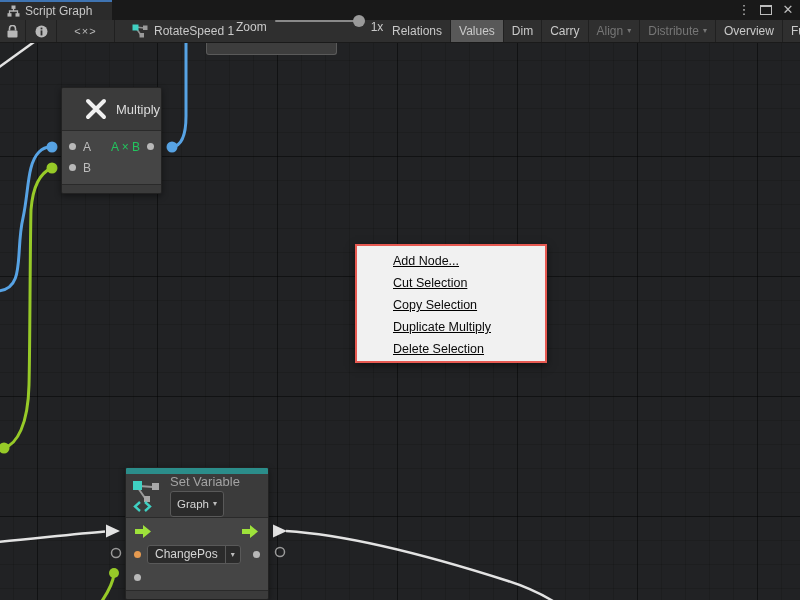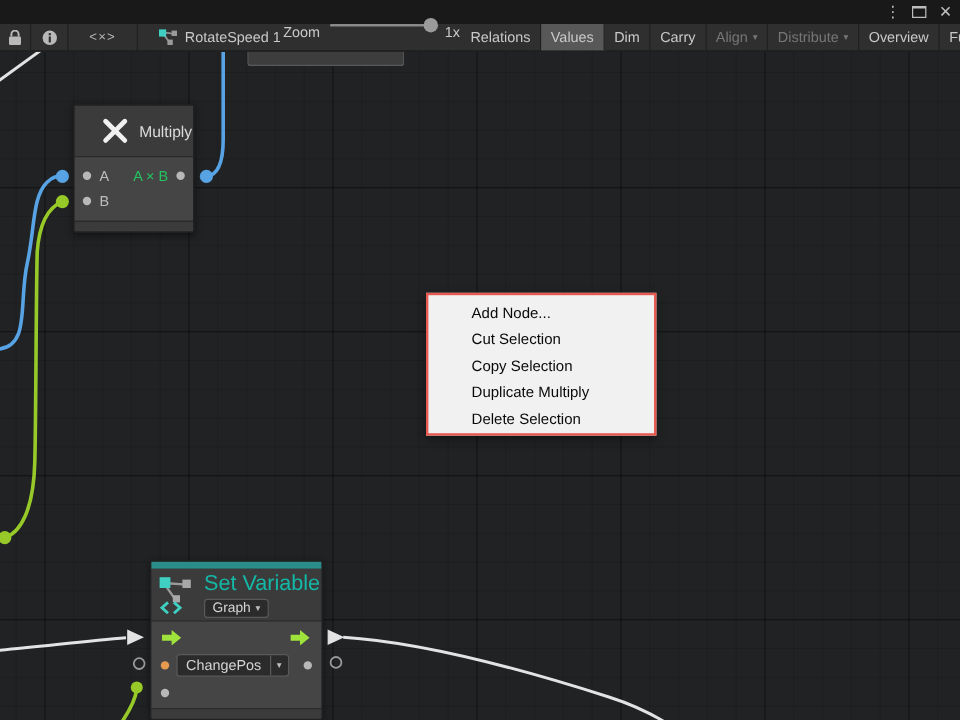--- a/index.html
+++ b/index.html
@@ -69,41 +69,41 @@
   .node-multiply .node-body{height:53px;padding-top:5px;}
   .node-multiply .port-row{height:21px;}
   .out-label{color:#22c55e;font-size:12px;margin-left:auto;margin-right:7px;}
   .node-multiply .node-footer{height:9px;}
 
   
   .node-setvar{left:125px;top:467px;width:144px;height:133px;}
   .teal-strip{height:6px;background:#2b8d8a;}
   .node-setvar .node-header{height:44px;padding-left:6px;gap:6px;align-items:center;}
   .sv-text{display:flex;flex-direction:column;gap:2px;}
-  .sv-title{color:#14b8a6;font-size:18px;}
+  .sv-title{color:#a3a3a3;font-size:13px;}
   .pill{display:inline-flex;align-items:center;background:#2b2b2b;border:1px solid #595959;
-        border-radius:3px;color:#d5d5d5;font-size:11.5px;height:16px;padding:0 6px;gap:4px;width:max-content;cursor:default;}
+        border-radius:3px;color:#d5d5d5;font-size:11.5px;height:26px;padding:0 6px;gap:4px;width:max-content;cursor:default;}
   .pill .dd-arrow{color:#bdbdbd;}
   .node-setvar .node-body{height:72px;}
   .flow-row{height:26px;display:flex;align-items:center;justify-content:space-between;padding:0 9px;}
   .var-row{height:20px;display:flex;align-items:center;padding:0 8px;gap:6px;}
   .varpill{display:flex;align-items:stretch;background:#2b2b2b;border:1px solid #595959;border-radius:3px;
            height:19px;overflow:hidden;cursor:default;}
   .varpill .vp-text{color:#d5d5d5;font-size:12px;display:flex;align-items:center;padding:0 7px;}
   .varpill .vp-dd{border-left:1px solid #595959;display:flex;align-items:center;padding:0 5px;color:#bdbdbd;font-size:8px;}
   .row3{height:26px;display:flex;align-items:center;padding:0 8px;}
   .node-setvar .node-footer{height:11px;}
 
   
   .popup-remnant{position:absolute;left:206px;top:41px;width:131px;height:14px;background:#3d3d3d;
                  border:1px solid #5a5a5a;border-top-color:#6a6a6a;border-radius:0 0 3px 3px;z-index:4;}
 
   
   .context-menu{position:absolute;left:355px;top:244px;width:192px;height:119px;background:#f1f1f1;
-                border:2px solid #e75a52;z-index:40;padding-top:4px;box-shadow:0 3px 8px rgba(0,0,0,0.5);}
+                border:2px solid #e75a52;z-index:40;padding-top:4px;box-shadow:0 3px 8px rgba(0,0,0,0.5);text-decoration:underline;}
   .menu-item{height:22px;display:flex;align-items:center;padding-left:36px;color:#0a0a0a;
              font-size:12.5px;cursor:default;}
 </style>
 </head>
 <body>
 
 <div class="canvas"></div>
 
 <svg class="wires" viewBox="0 43 800 557" width="800" height="557">
 
@@ -193,20 +193,29 @@
     <div class="row3">
       <span class="dot"></span>
     </div>
   </div>
   <div class="node-footer"></div>
 </div>
 
 <div class="popup-remnant"></div>
 
 <div class="titlebar">
+  <div class="tab">
+    <svg width="13" height="12" viewBox="0 0 13 12">
+      <path d="M 6.5 3 L 6.5 6 M 2.5 9 L 2.5 6 L 10.5 6 L 10.5 9" stroke="#b5b5b5" stroke-width="1.3" fill="none"></path>
+      <rect x="4.5" y="0.5" width="4" height="3.4" fill="#b5b5b5"></rect>
+      <rect x="0.5" y="8.2" width="4" height="3.4" fill="#b5b5b5"></rect>
+      <rect x="8.5" y="8.2" width="4" height="3.4" fill="#b5b5b5"></rect>
+    </svg>
+    <span class="tab-label">Script Graph</span>
+  </div>
   <div class="win-controls">
     <span class="win-btn">⋮</span>
     <span class="win-max"></span>
     <span class="win-btn">✕</span>
   </div>
 </div>
 
 <div class="toolbar">
   <div class="tb-seg tb-lock">
     <svg width="11" height="13" viewBox="0 0 11 13">

